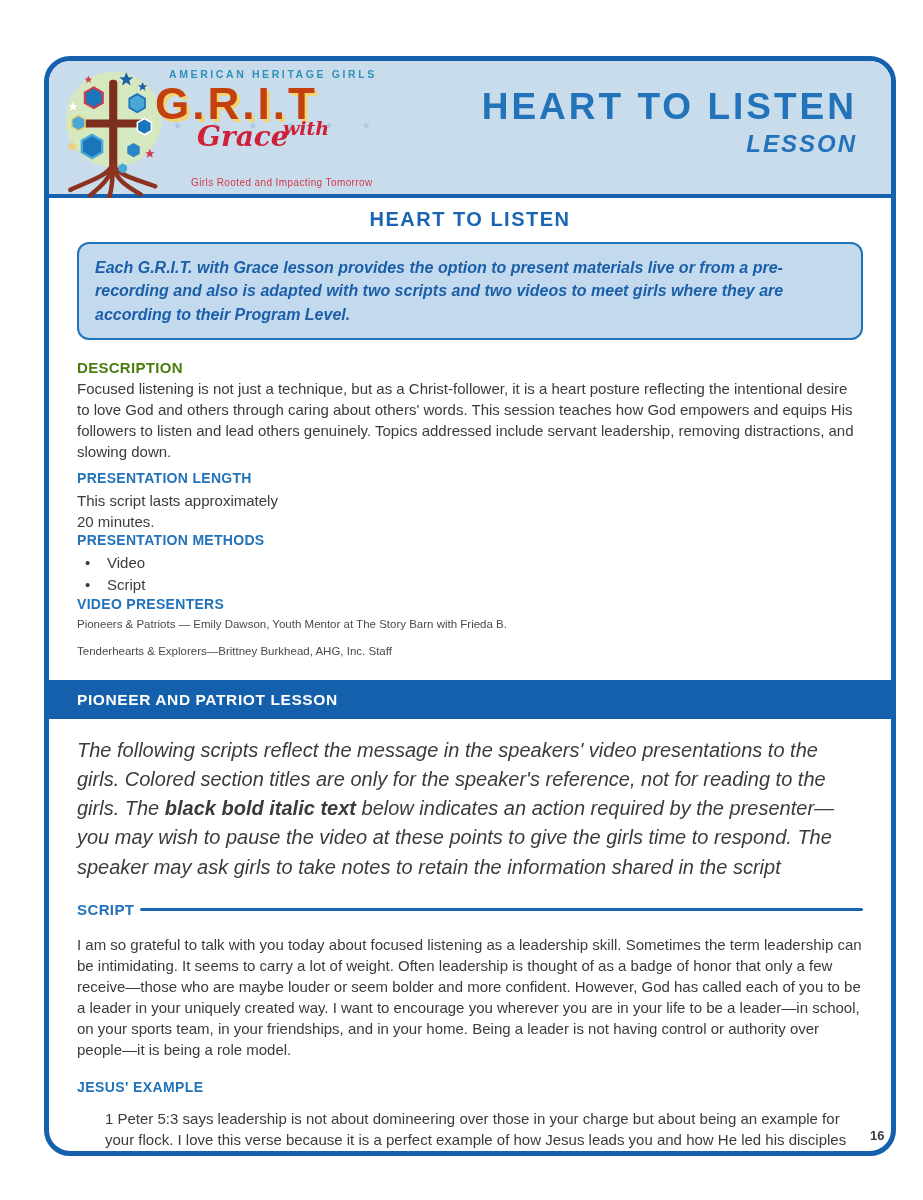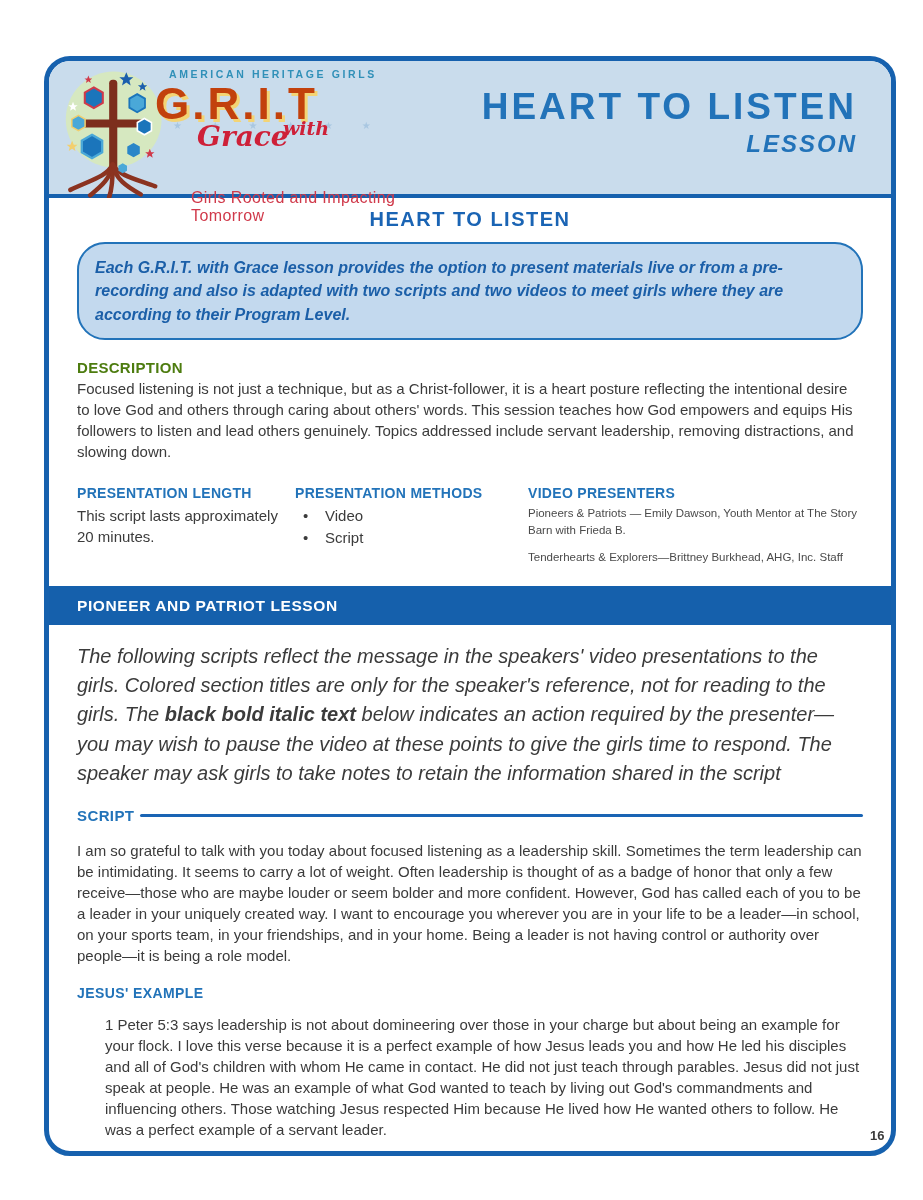--- a/index.html
+++ b/index.html
@@ -16,38 +16,38 @@
   .logo-tree { position:absolute; left:2px; top:2px; }
   .logo-text { position:absolute; left:96px; top:3px; width:244px; }
   .logo-org { font-size:10.5px; font-weight:bold; letter-spacing:2.6px; color:#3090b8; padding-left:14px; }
   .logo-grit { font-size:44px; font-weight:800; letter-spacing:3px; color:#c2410c;
     text-shadow:3px 3px 0 #f3d475; line-height:1.0; margin-top:2px; }
   .logo-stars { font-size:10px; color:#a9c7e1; letter-spacing:13px; margin-top:-6px; padding-left:18px; white-space:nowrap; }
   .grace-wrap { position:relative; height:50px; margin-top:-10px;
     font-family:"DejaVu Serif", serif; font-style:italic; font-weight:bold; color:#ce2038; }
   .grace-with { position:absolute; left:128px; top:-4px; font-size:19px; }
   .grace-word { position:absolute; left:42px; top:2px; font-size:28px; line-height:1; }
-  .logo-tag { font-size:16px; color:#d0394a; letter-spacing:0.4px; margin-top:18px; padding-left:36px; }
+  .logo-tag { font-size:10px; color:#d0394a; letter-spacing:0.4px; margin-top:6px; padding-left:36px; }
 
   .band-title { position:absolute; right:34px; top:26px; text-align:right; color:#2273b9; }
   .band-title-main { font-size:37px; font-weight:600; letter-spacing:3px; line-height:1.1; }
   .band-title-sub { font-size:24px; font-weight:bold; font-style:italic; letter-spacing:2px; margin-top:2px; }
 
   
   .content { padding:0 28px; }
   .lesson-title { text-align:center; margin-top:10px; font-size:20px; font-weight:bold;
     letter-spacing:1.5px; color:#1a64b4; }
-  .callout { margin-top:11px; border:2.5px solid #2273b9; border-radius:28px; background:#c3d9ee;
+  .callout { margin-top:11px; border:2.5px solid #2273b9; border-radius:12px; background:#c3d9ee;
     padding:12px 16px; color:#1b5fa8; font-weight:bold; font-style:italic; font-size:16px; line-height:1.46; }
 
   .desc { margin-top:19px; }
   .desc h3 { font-size:15px; font-weight:bold; color:#4d7c0f; letter-spacing:0.3px; margin-bottom:2px; }
   .body-text { font-size:15px; line-height:1.4; color:#3b3b3b; }
 
-  .cols { display:flex; margin-top:23px; }
+  .cols { display:flex; margin-top:8px;flex-direction:column; }
   .col-h { font-size:14px; font-weight:bold; color:#2273b9; letter-spacing:0.3px; margin-bottom:4px; }
   .col1 { width:218px; }
   .col2 { width:233px; }
   .col3 { flex:1; }
   .bullets { list-style:none; }
   .bullets li { font-size:15px; line-height:1.45; padding-left:30px; position:relative; }
   .bullets li::before { content:"•"; position:absolute; left:8px; }
   .small-text { font-size:11.5px; line-height:1.45; color:#4a4a4a; }
   .small-text + .small-text { margin-top:11px; }
 

